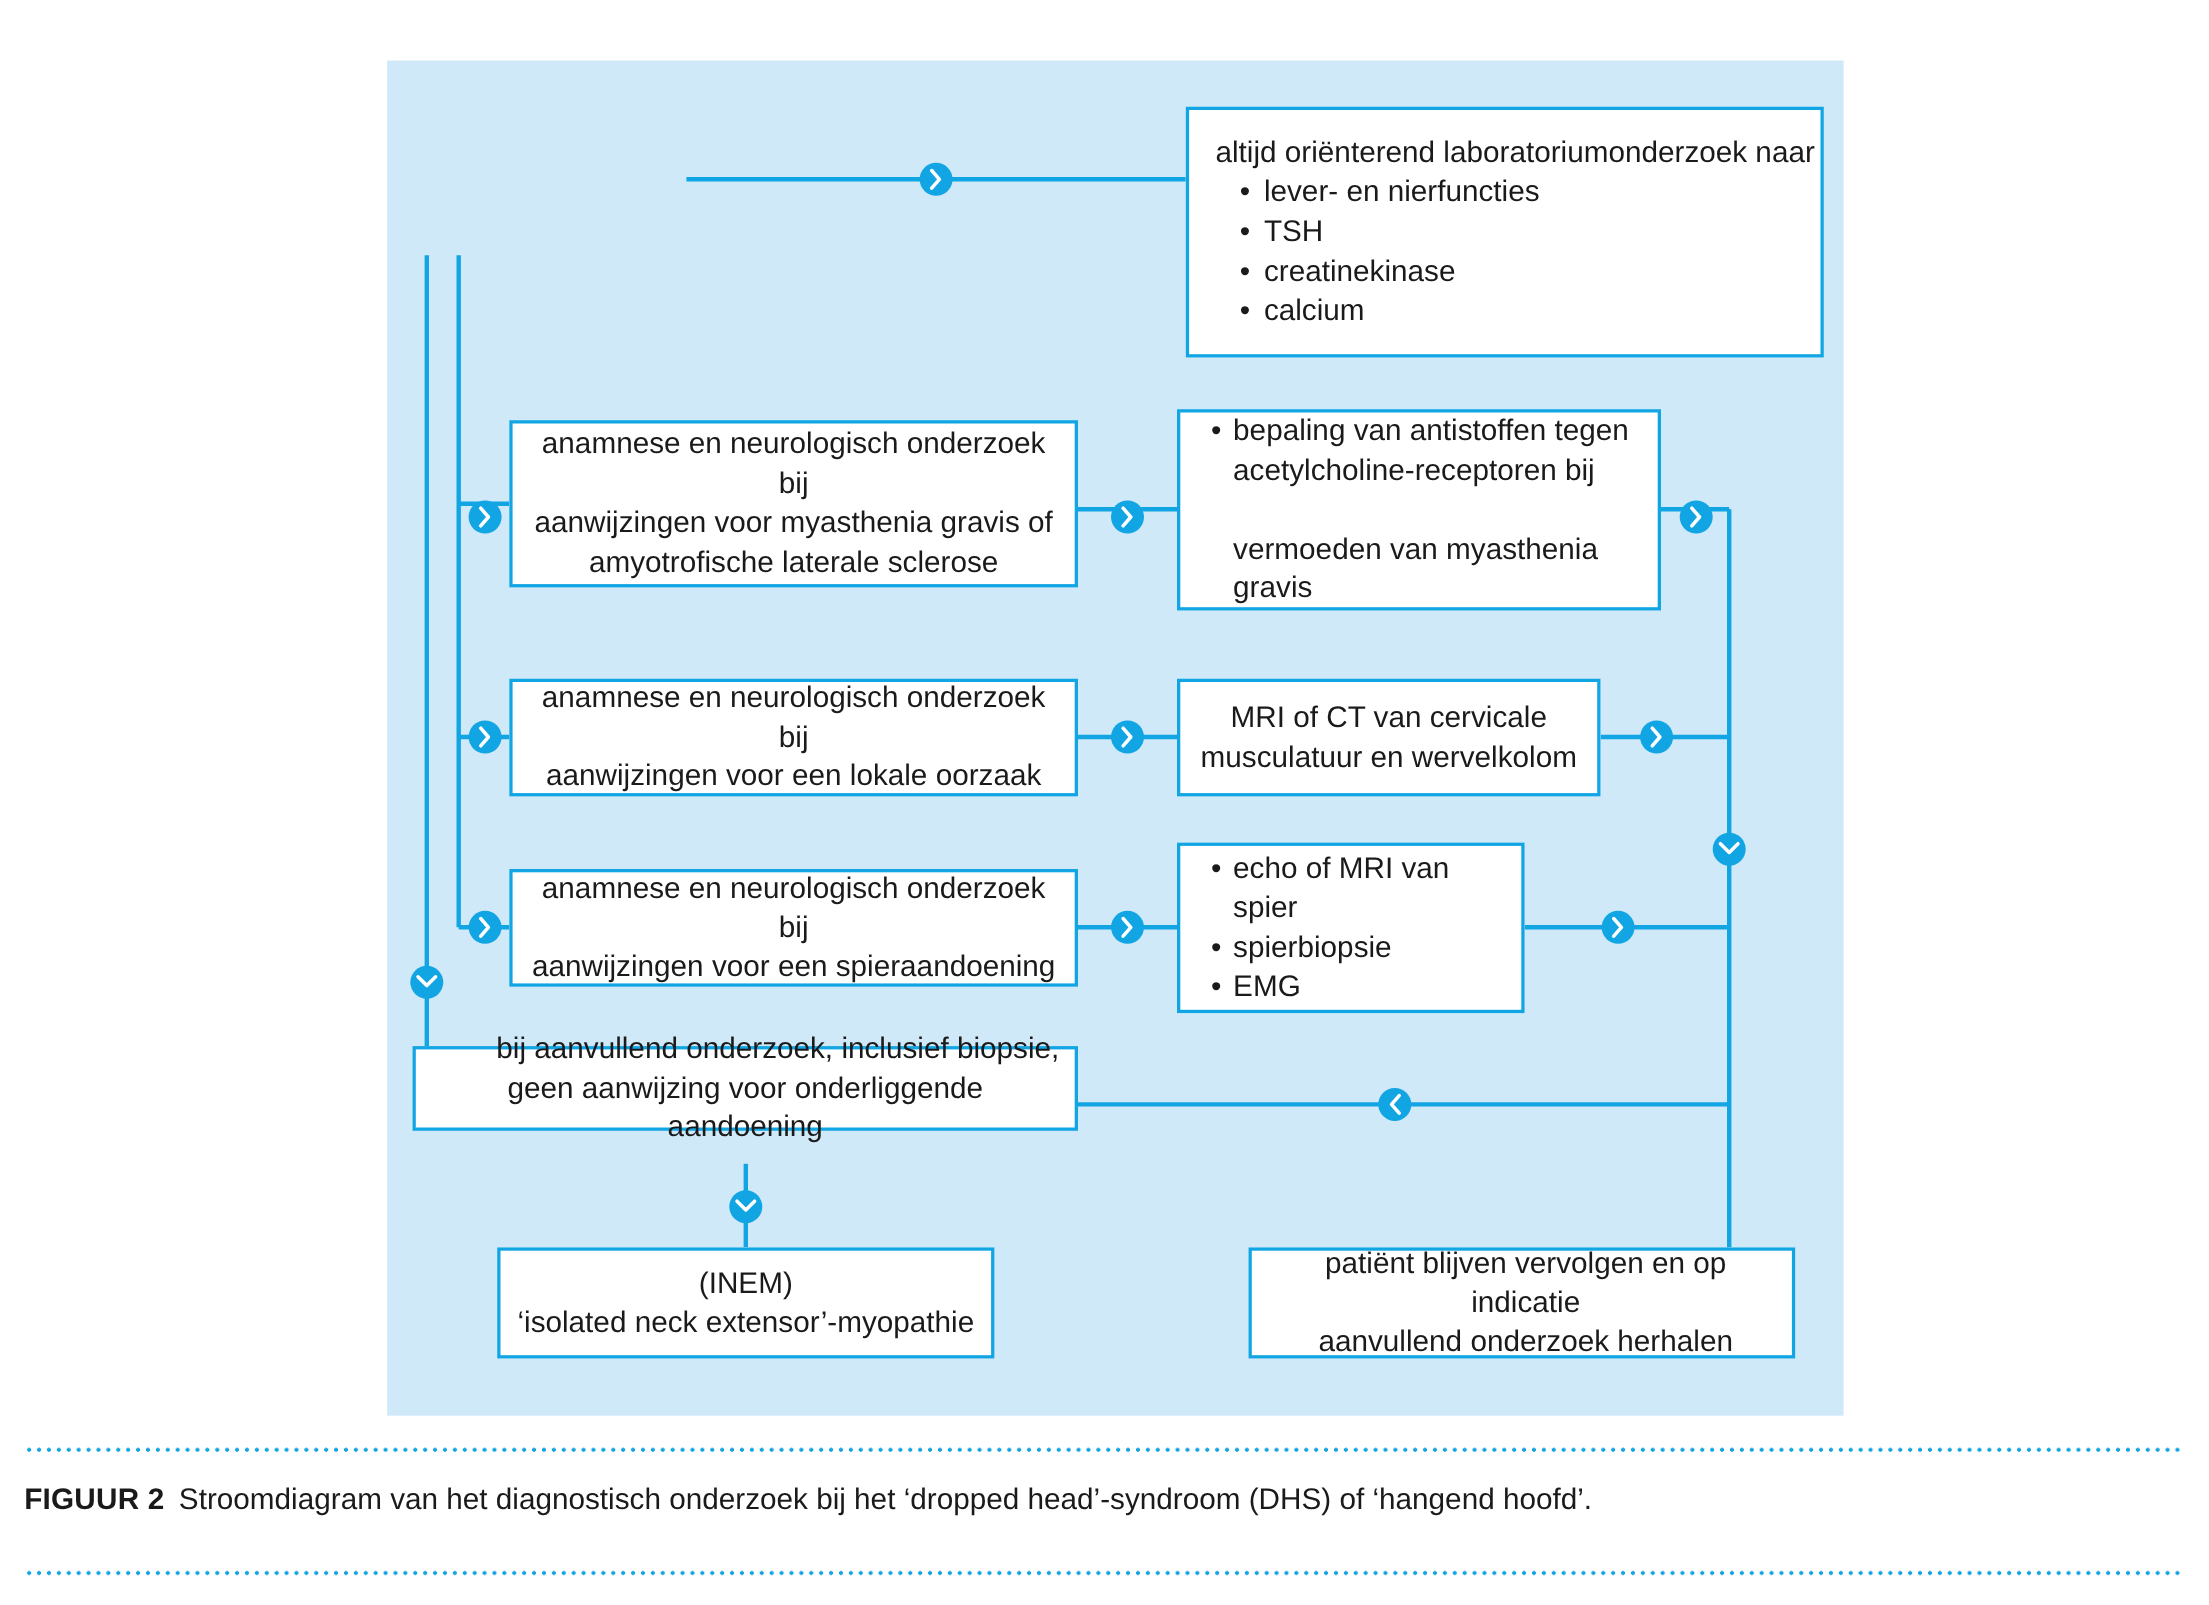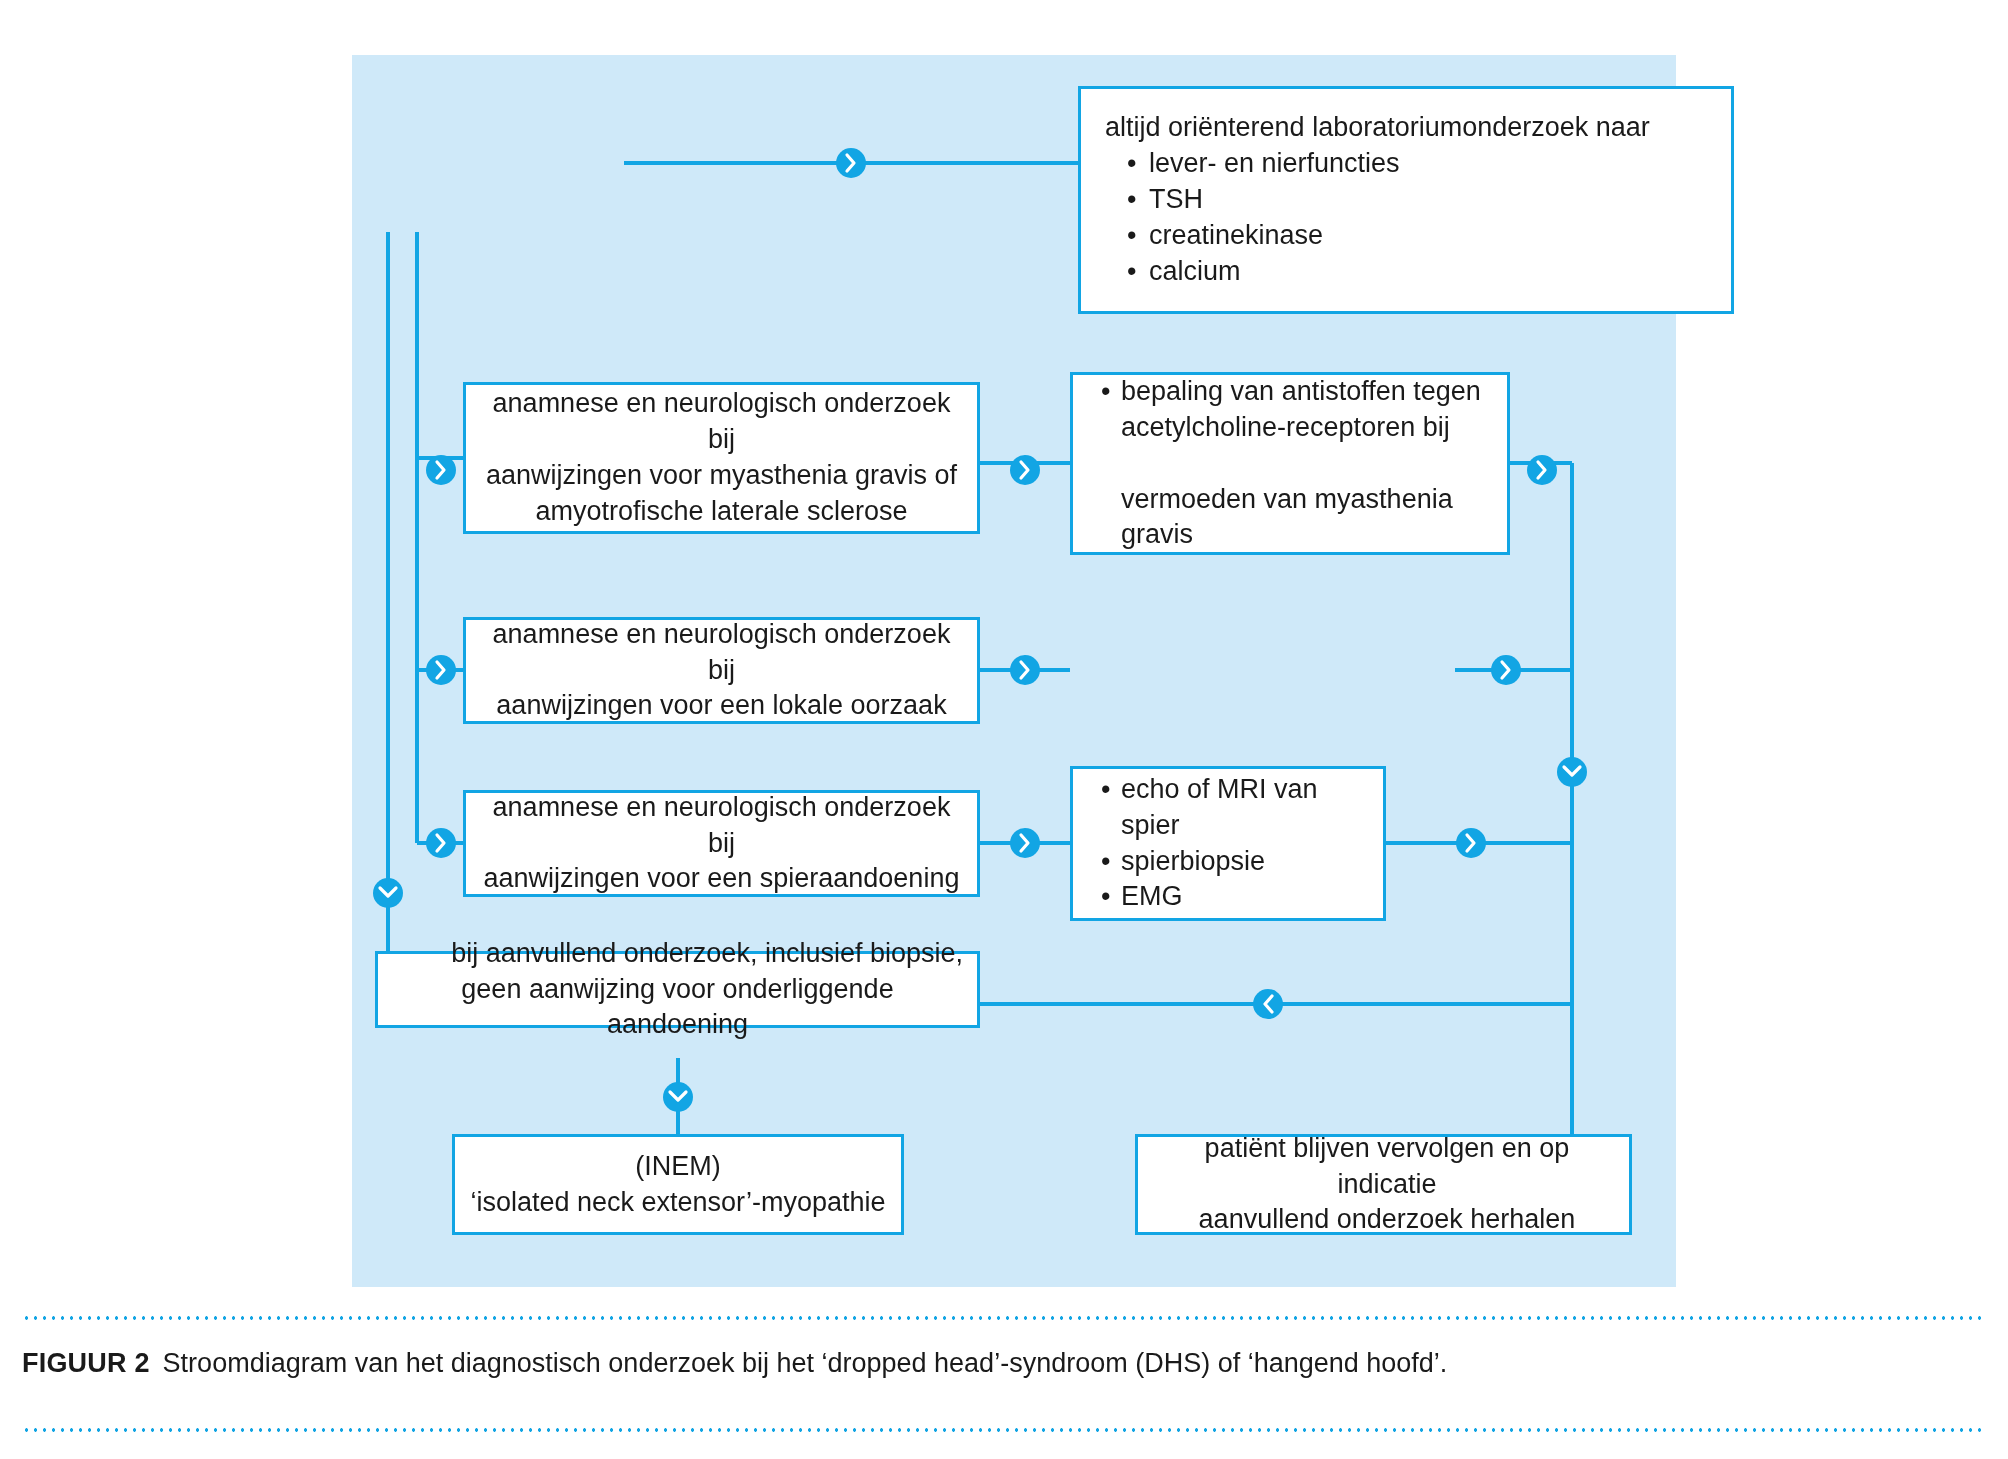--- a/index.html
+++ b/index.html
@@ -84,21 +84,21 @@
   }
   .node.lab .bullet::before {
     content: "\2022";
     position: absolute;
     left: 22px;
     top: 0;
   }
 
   
   #node-zwakte      { left: 372px;  top: 92px;  width: 252px; height: 140px; }
-  #node-lab         { left: 1078px; top: 86px;  width: 656px; height: 228px; }
+  #node-lab         { left: 1078px; top: 97px;  width: 580px; height: 228px; }
   #node-mg          { left: 463px;  top: 382px; width: 517px; height: 152px; }
   #node-emg         { left: 1070px; top: 372px; width: 440px; height: 183px; }
   #node-lokaal      { left: 463px;  top: 617px; width: 517px; height: 107px; }
   #node-mri         { left: 1070px; top: 617px; width: 385px; height: 107px; }
   #node-spier       { left: 463px;  top: 790px; width: 517px; height: 107px; }
   #node-echo        { left: 1070px; top: 766px; width: 316px; height: 155px; }
   #node-geen        { left: 375px;  top: 951px; width: 605px; height: 77px; align-items: flex-end; }
   #node-inem        { left: 452px;  top: 1134px; width: 452px; height: 101px; }
   #node-vervolg     { left: 1135px; top: 1134px; width: 497px; height: 101px; padding-left: 21px; }
 
@@ -248,20 +248,24 @@
     <span class="bullet">bepaling van antistoffen tegen</span>
     <span class="txt" style="padding-left:22px;">acetylcholine-receptoren bij</span>
     <span class="txt" style="padding-left:22px;margin-top:36px;">vermoeden van myasthenia gravis</span>
   </div>
 
   <div class="node center" id="node-lokaal">
     <span class="txt">anamnese en neurologisch onderzoek bij</span>
     <span class="txt">aanwijzingen voor een lokale oorzaak</span>
   </div>
 
+  <div class="node center" id="node-mri">
+    <span class="txt">MRI of CT van cervicale</span>
+    <span class="txt">musculatuur en wervelkolom</span>
+  </div>
 
   <div class="node center" id="node-spier">
     <span class="txt">anamnese en neurologisch onderzoek bij</span>
     <span class="txt">aanwijzingen voor een spieraandoening</span>
   </div>
 
   <div class="node bullets" id="node-echo">
     <span class="bullet">echo of MRI van spier</span>
     <span class="bullet">spierbiopsie</span>
     <span class="bullet">EMG</span>

